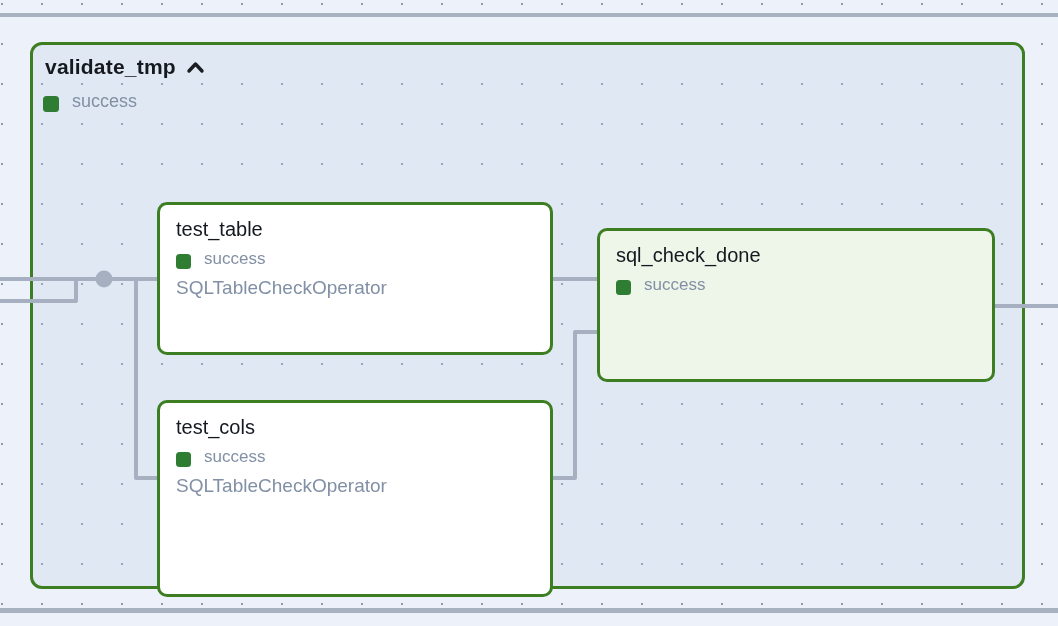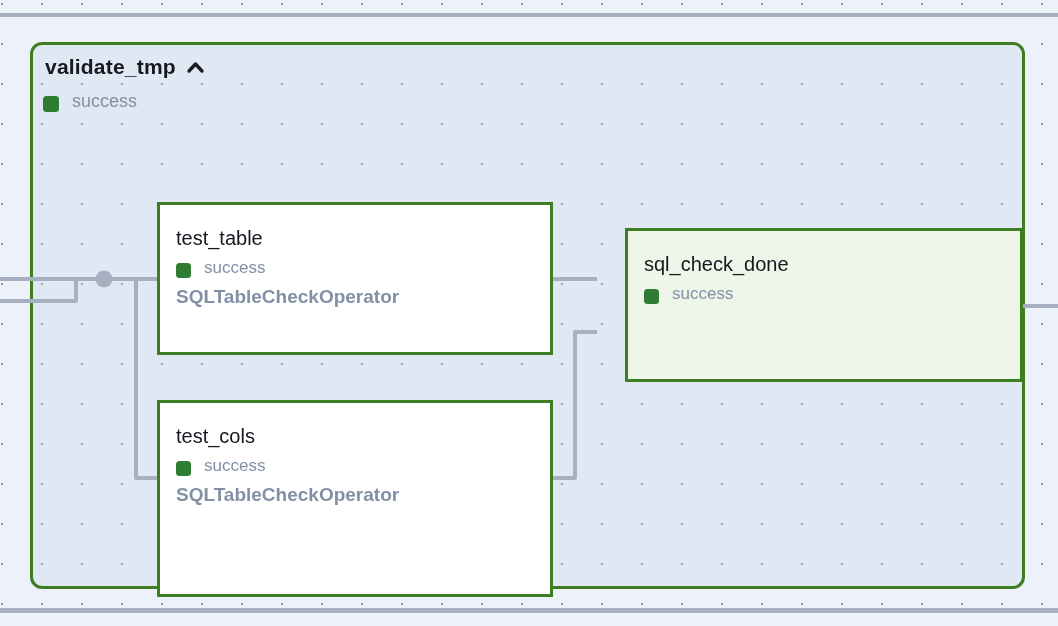--- a/index.html
+++ b/index.html
@@ -94,45 +94,44 @@
     top: 0;
     z-index: 2;
     pointer-events: none;
   }
 
   
   .task-node {
     position: absolute;
     background: #ffffff;
     border: 3px solid #3d7e22;
-    border-radius: 0;
+    border-radius: 10px;
     z-index: 3;
-    padding: 18px 16px;
+    padding: 9px 16px;
     cursor: pointer;
   }
   .task-node.tinted { background: #eef5e9; }
   #node-test-table  { left: 157px; top: 202px; width: 396px; height: 153px; }
   #node-test-cols   { left: 157px; top: 400px; width: 396px; height: 197px; }
-  #node-sql-check-done { left: 597px; top: 228px; width: 398px; height: 154px; margin-left: 28px; }
+  #node-sql-check-done { left: 597px; top: 228px; width: 398px; height: 154px; }
 
   .node-title {
     font-size: 20px;
     font-weight: 500;
     color: #14181f;
     line-height: 30px;
   }
   .node-status-row { margin-top: 5px; }
   .node-status-row .status-square { width: 15px; height: 15px; }
   .node-status-row .status-label { font-size: 17px; }
   .node-operator {
     margin-top: 7px;
     font-size: 19px;
     color: #8290a5;
     line-height: 24px;
-    font-weight: bold;
   }
 </style>
 </head>
 <body>
 
 <div class="canvas">
 
   <div class="h-bar top"></div>
   <div class="h-bar bottom"></div>
 

